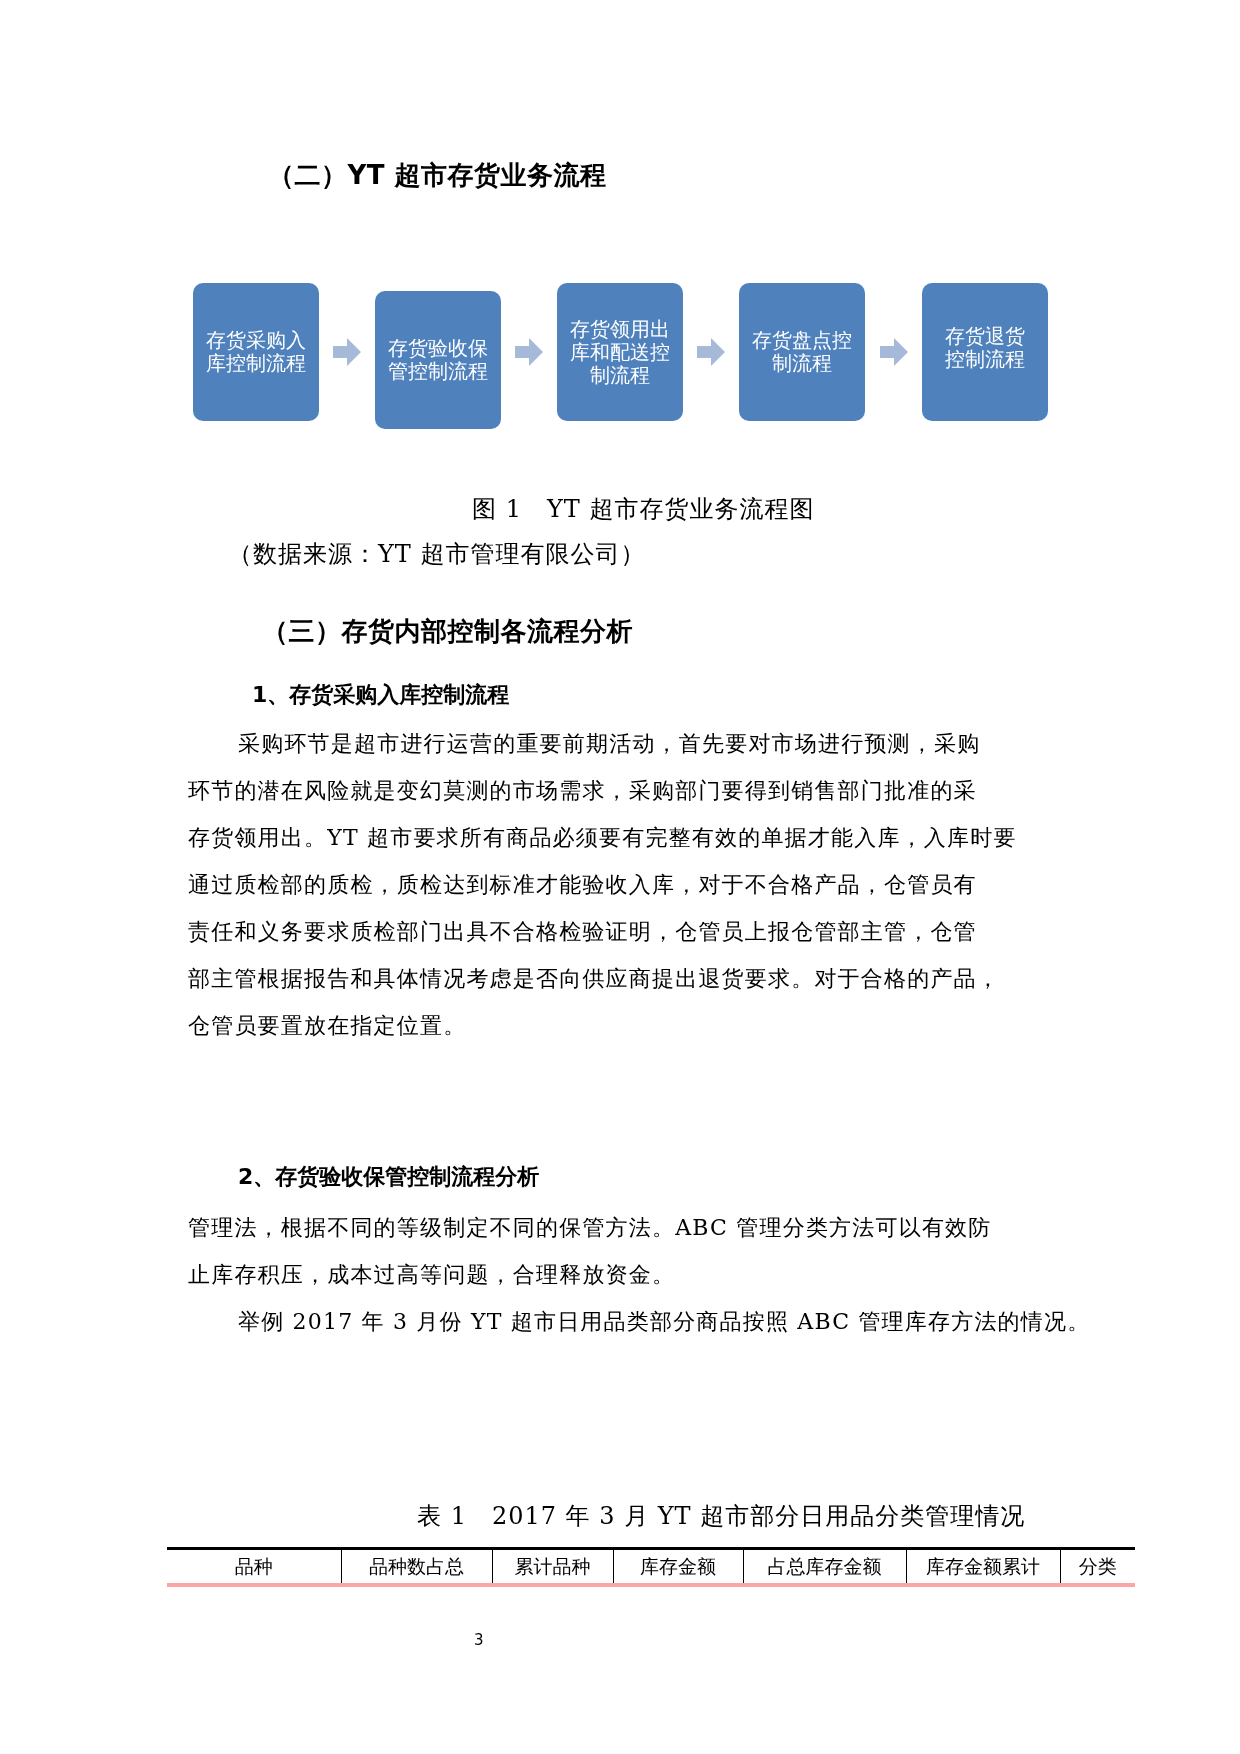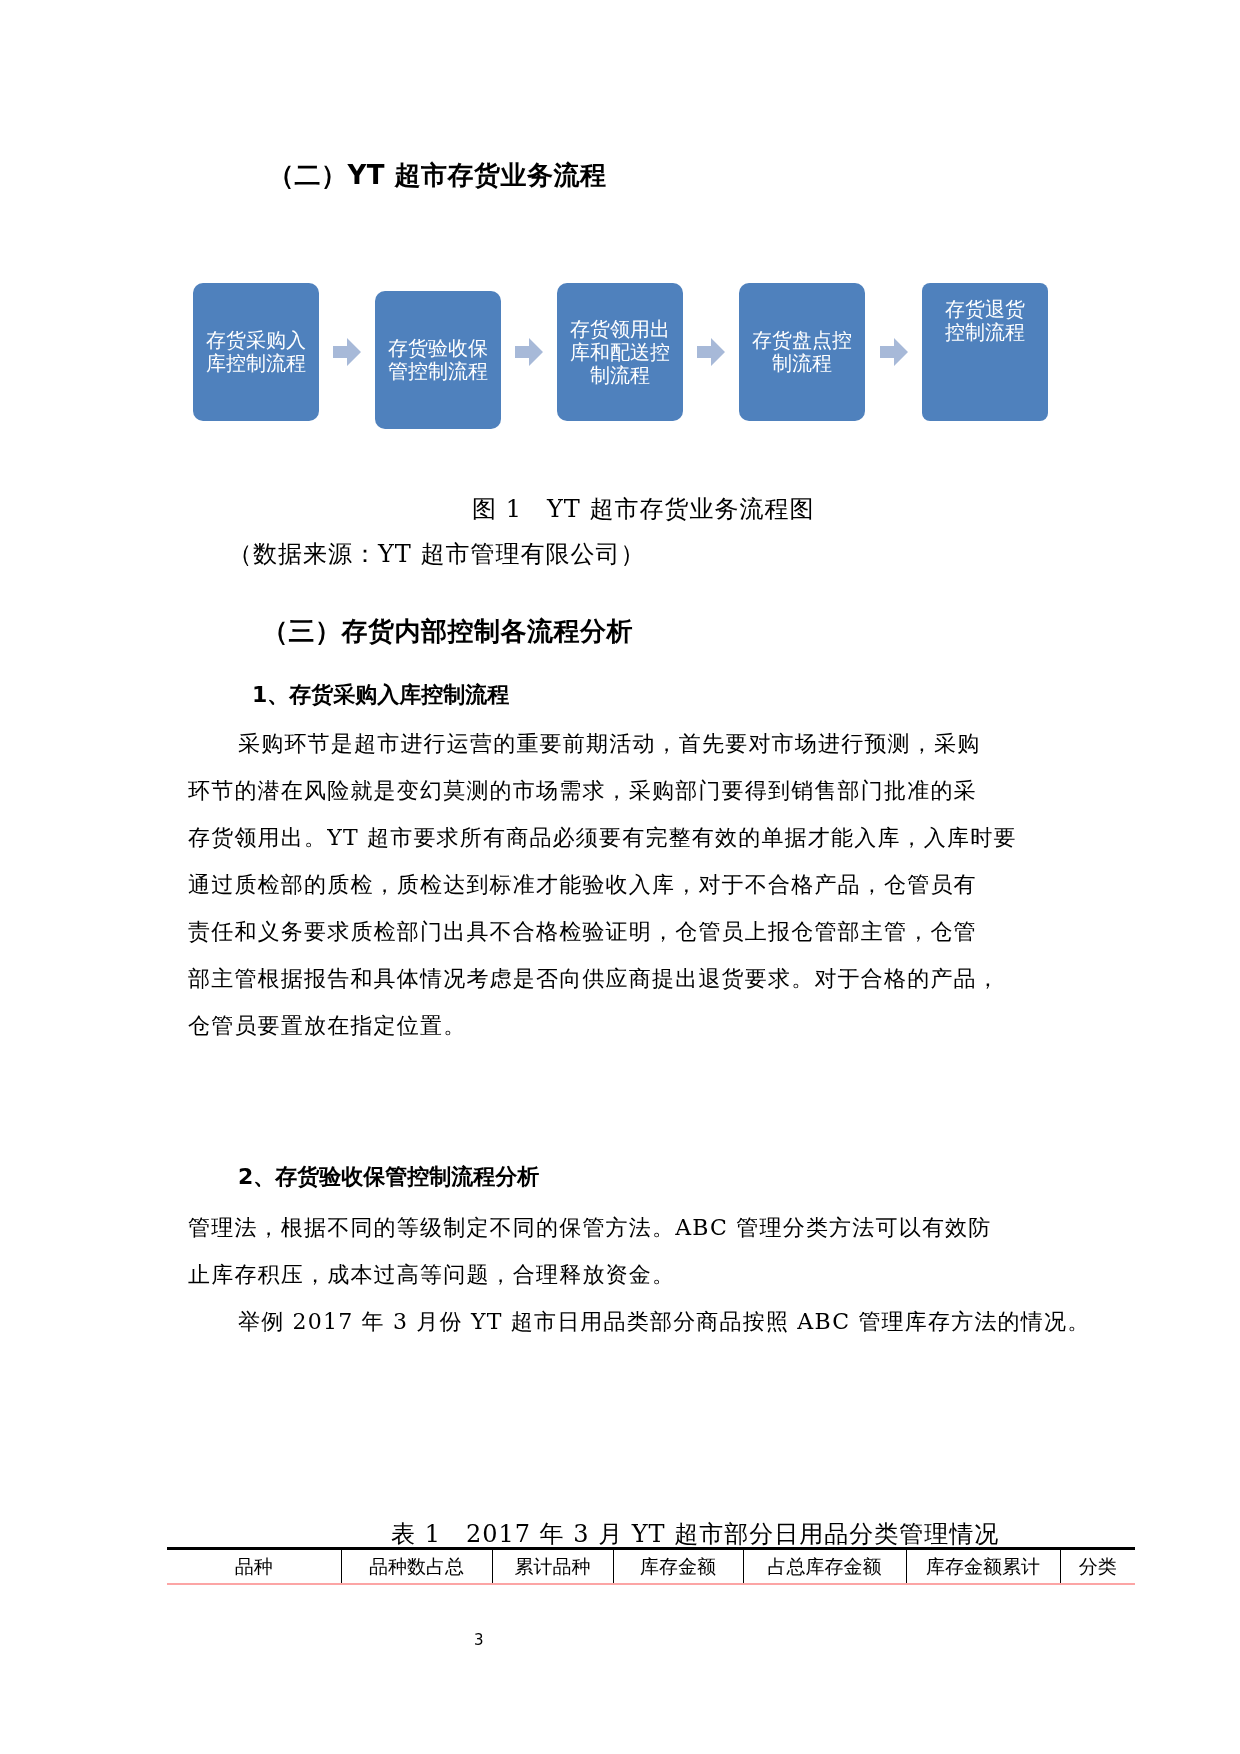--- a/index.html
+++ b/index.html
@@ -85,21 +85,21 @@
       width: 968px;
       border-collapse: collapse;
       font-size: 19px;
     }
     .tbl th {
       font-weight: normal;
       height: 33px;
       padding: 0;
       text-align: center;
       border-top: 3px solid #000;
-      border-bottom: 2px solid #fca5a5;
+      border-bottom: 4px solid #fca5a5;
       border-left: 1px solid #000;
       white-space: nowrap;
     }
     .tbl th:first-child { border-left: none; }
 
     .page-num {
       font-family: "DejaVu Sans", "Liberation Sans", sans-serif;
       font-size: 15px;
     }
   </style>
@@ -143,21 +143,21 @@
   <div class="flow-box" style="left:739px;">
     <div>
       <span>存货盘点控</span>
       <span>制流程</span>
     </div>
   </div>
   <svg class="flow-arrow" style="left:880px;" viewBox="0 0 28 28">
     <polygon points="0,8 14,8 14,0 28,14 14,28 14,20 0,20" fill="#a7b9d8"></polygon>
   </svg>
 
-  <div class="flow-box" style="left:922px; align-items:flex-start; padding-top:15px;border-radius:8px;">
+  <div class="flow-box" style="left:922px; align-items:flex-start; padding-top:42px;">
     <div>
       <span>存货退货</span>
       <span>控制流程</span>
     </div>
   </div>
 </div>
 
 <div class="abs caption" style="left:472px; top:493px;">图 1　YT 超市存货业务流程图</div>
 <div class="abs caption" style="left:228px; top:538px;">（数据来源：YT 超市管理有限公司）</div>
 
@@ -176,21 +176,21 @@
 </div>
 
 <div class="abs h3" style="left:238px; top:1162px;">2、存货验收保管控制流程分析</div>
 
 <div class="para" style="top:1204px;">
   <span class="line">管理法，根据不同的等级制定不同的保管方法。ABC 管理分类方法可以有效防</span>
   <span class="line">止库存积压，成本过高等问题，合理释放资金。</span>
   <span class="line indent">举例 2017 年 3 月份 YT 超市日用品类部分商品按照 ABC 管理库存方法的情况。</span>
 </div>
 
-<div class="abs caption" style="left:391px; top:1500px;margin-top:18px;">表 1　2017 年 3 月 YT 超市部分日用品分类管理情况</div>
+<div class="abs caption" style="left:417px; top:1500px;">表 1　2017 年 3 月 YT 超市部分日用品分类管理情况</div>
 
 <table class="tbl">
   <colgroup>
     <col style="width:174px">
     <col style="width:151px">
     <col style="width:121px">
     <col style="width:130px">
     <col style="width:163px">
     <col style="width:154px">
     <col style="width:75px">

